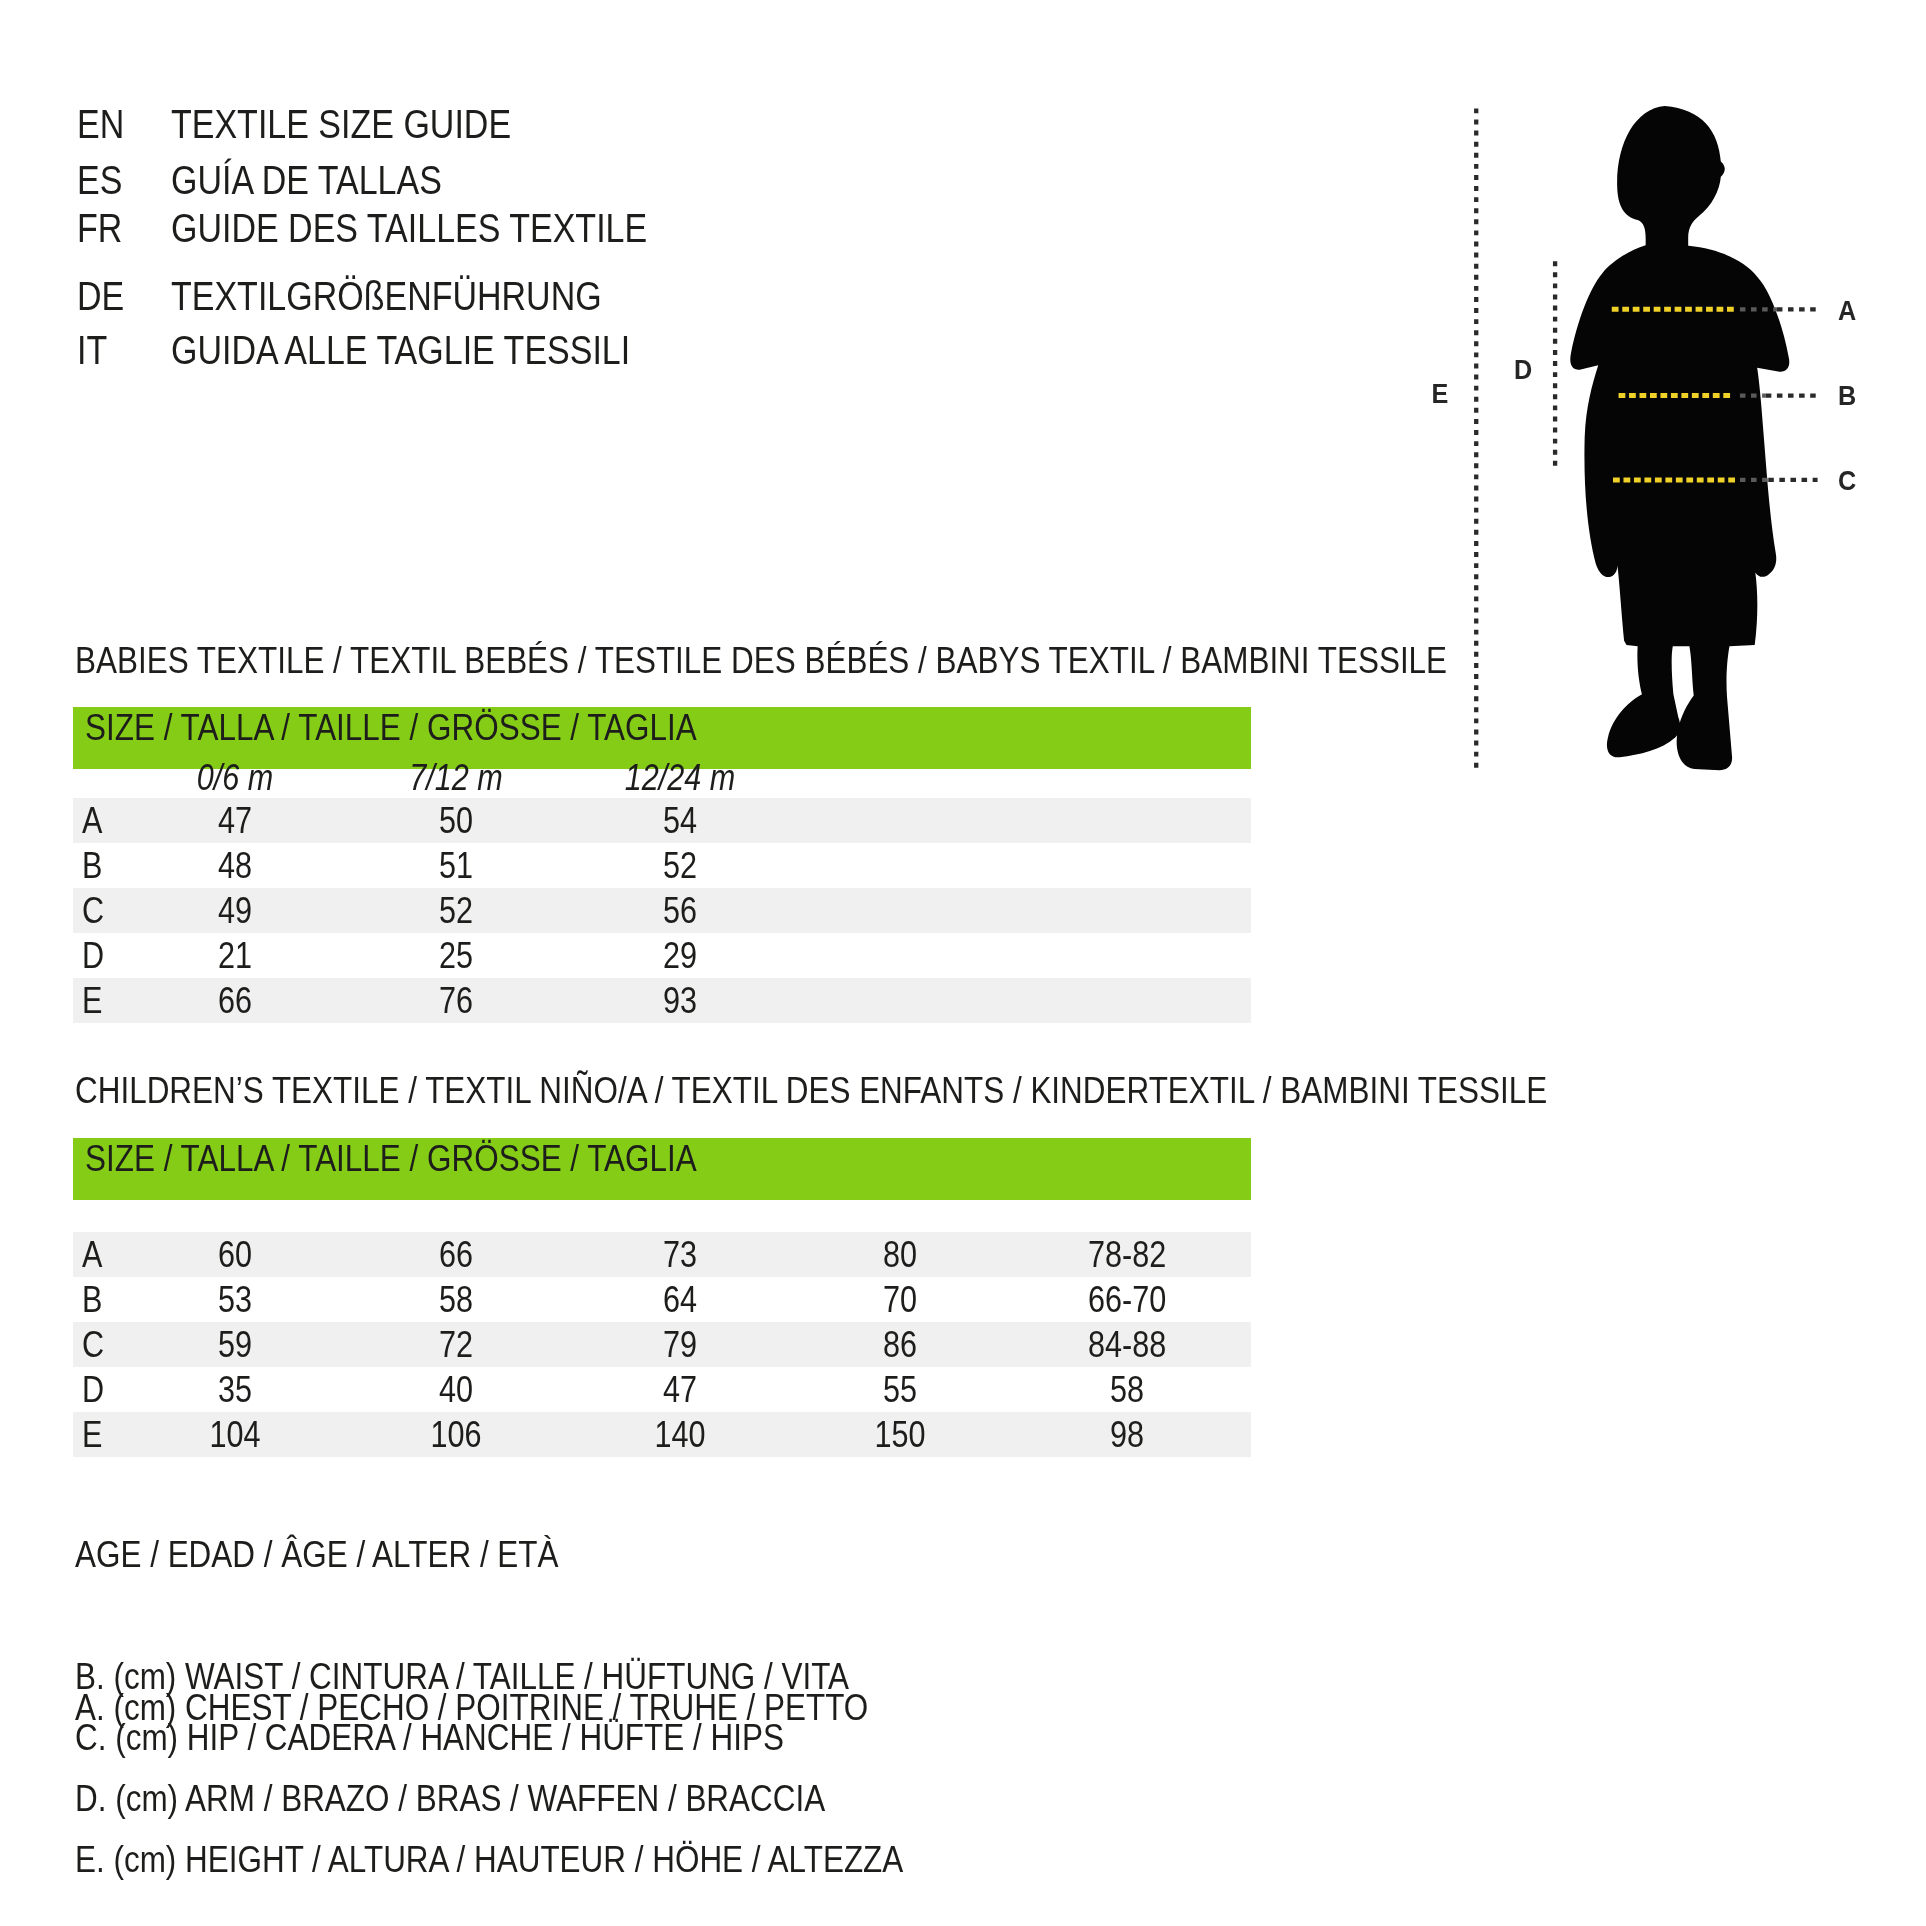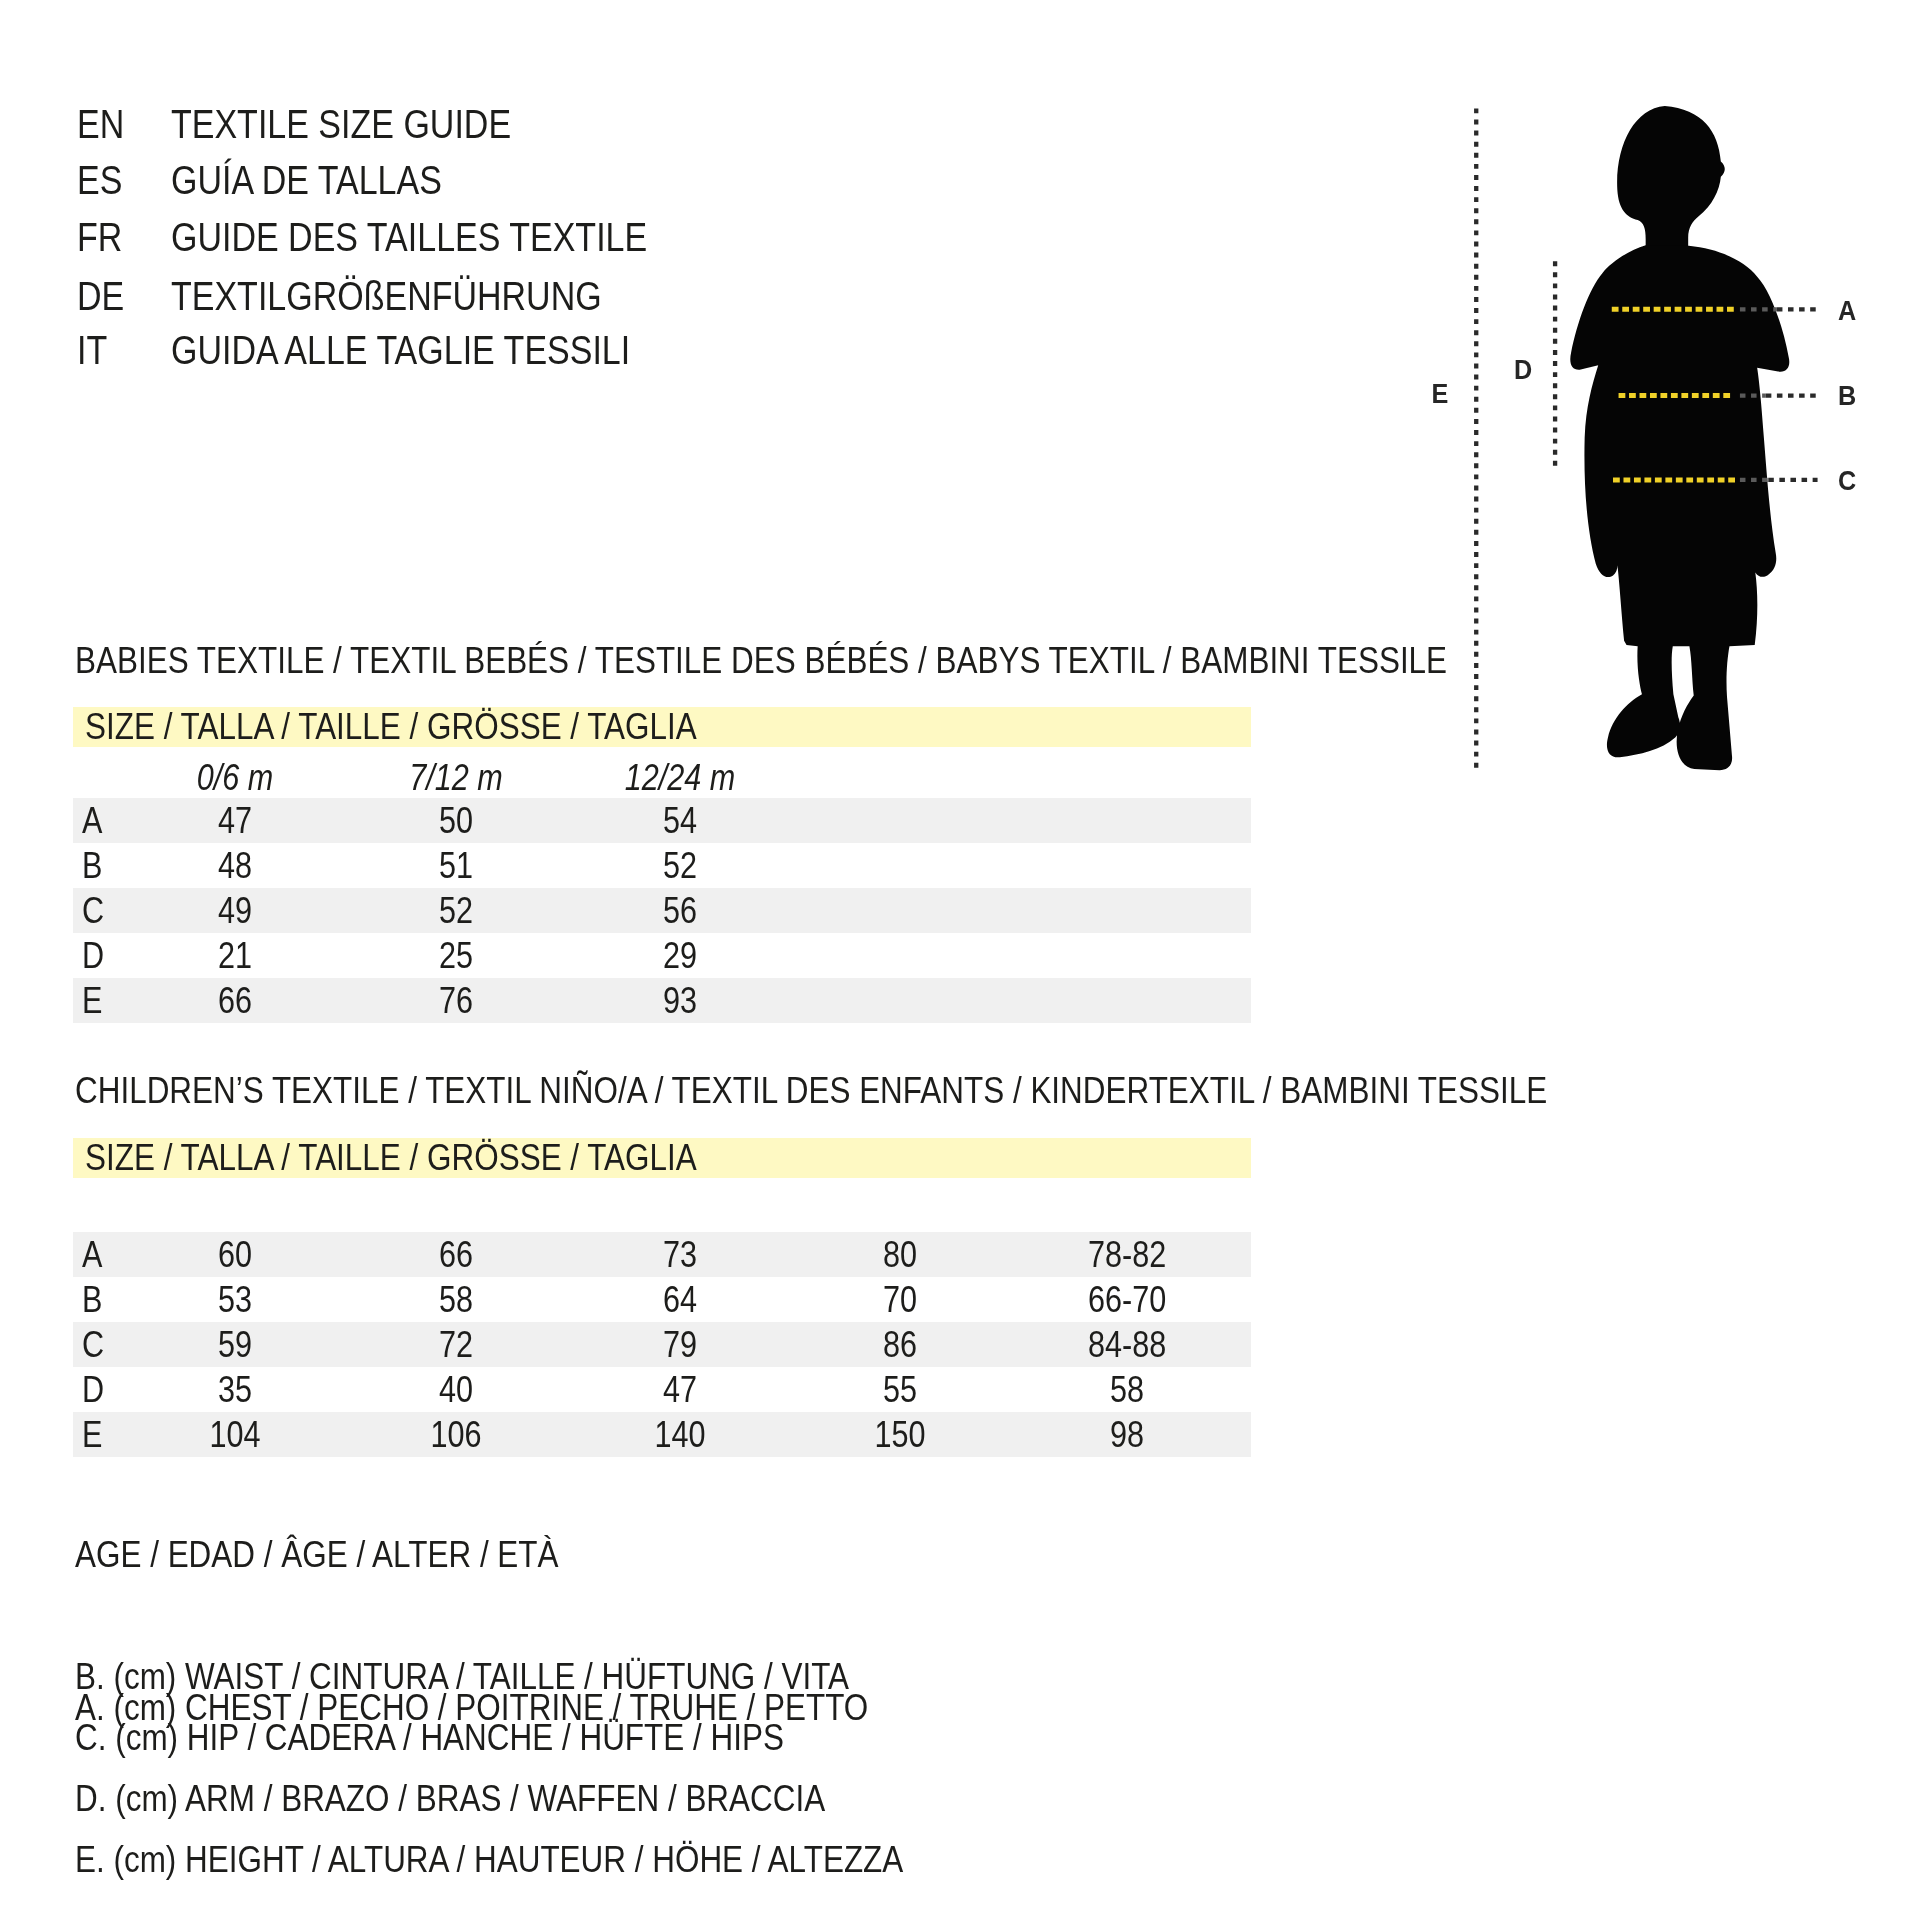--- a/index.html
+++ b/index.html
@@ -10,22 +10,22 @@
   #page{position:absolute;inset:0;}
   
   .cx{display:inline-block;transform:scaleX(.85);transform-origin:0 50%;white-space:nowrap;}
   .cxc{display:inline-block;transform:scaleX(.85);transform-origin:50% 50%;white-space:nowrap;}
   
   .lang-row{position:absolute;left:77px;height:57px;display:flex;align-items:center;font-size:40px;}
   .lang-code{width:94px;flex:none;}
   
   .sec-title{position:absolute;left:75px;height:43px;display:flex;align-items:flex-start;font-size:37px;}
   
-  .bar{position:absolute;left:73px;width:1178px;height:40px;background:#fef9c3;
-       display:flex;align-items:center;padding-left:11.7px;box-sizing:border-box;font-size:37px;}
+  .bar{position:absolute;left:73px;width:1178px;height:62px;background:#84cc16;
+       display:flex;padding-left:11.7px;box-sizing:border-box;font-size:37px;}
   
   .cols{position:absolute;left:73px;width:1178px;height:41px;font-size:36px;font-style:italic;}
   .row{position:absolute;left:73px;width:1178px;height:45px;font-size:36px;}
   .row.odd{background:#f0f0f0;}
   .rl{position:absolute;left:8.6px;top:0;height:100%;display:flex;align-items:center;}
   .cell{position:absolute;top:0;height:100%;width:222px;display:flex;align-items:center;justify-content:center;}
   .c0{left:51px}.c1{left:272px}.c2{left:496px}.c3{left:716px}.c4{left:943px}
   
   .legend-line{position:absolute;left:75px;height:39px;display:flex;align-items:center;font-size:37px;}
   
@@ -40,21 +40,21 @@
 
   <div>
     <div class="lang-row" style="top:96px">
       <span class="lang-code"><span class="cx">EN</span></span>
       <span class="cx">TEXTILE SIZE GUIDE</span>
     </div>
     <div class="lang-row" style="top:152px">
       <span class="lang-code"><span class="cx">ES</span></span>
       <span class="cx">GUÍA DE TALLAS</span>
     </div>
-    <div class="lang-row" style="top:209px">
+    <div class="lang-row" style="top:200px">
       <span class="lang-code"><span class="cx">FR</span></span>
       <span class="cx">GUIDE DES TAILLES TEXTILE</span>
     </div>
     <div class="lang-row" style="top:268px">
       <span class="lang-code"><span class="cx">DE</span></span>
       <span class="cx">TEXTILGRÖßENFÜHRUNG</span>
     </div>
     <div class="lang-row" style="top:322px">
       <span class="lang-code"><span class="cx">IT</span></span>
       <span class="cx">GUIDA ALLE TAGLIE TESSILI</span>

